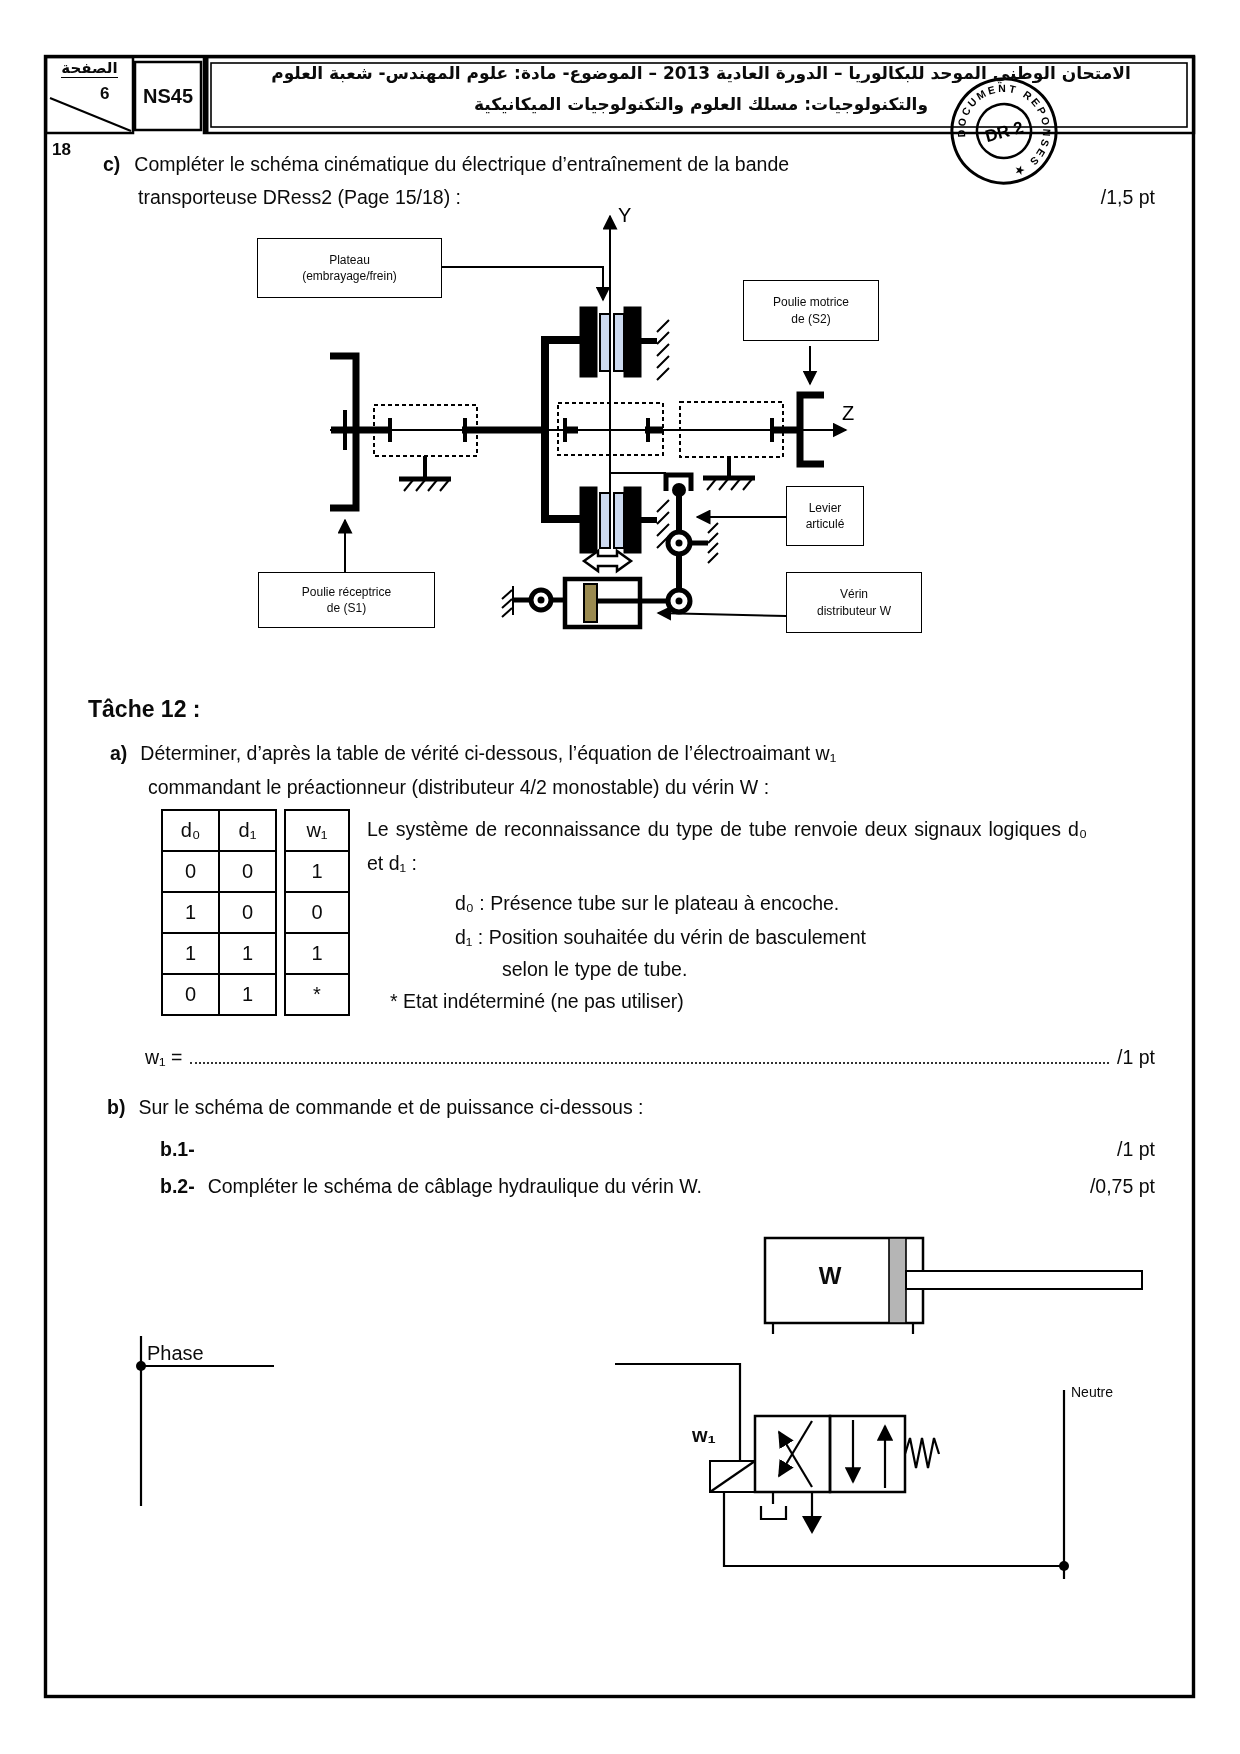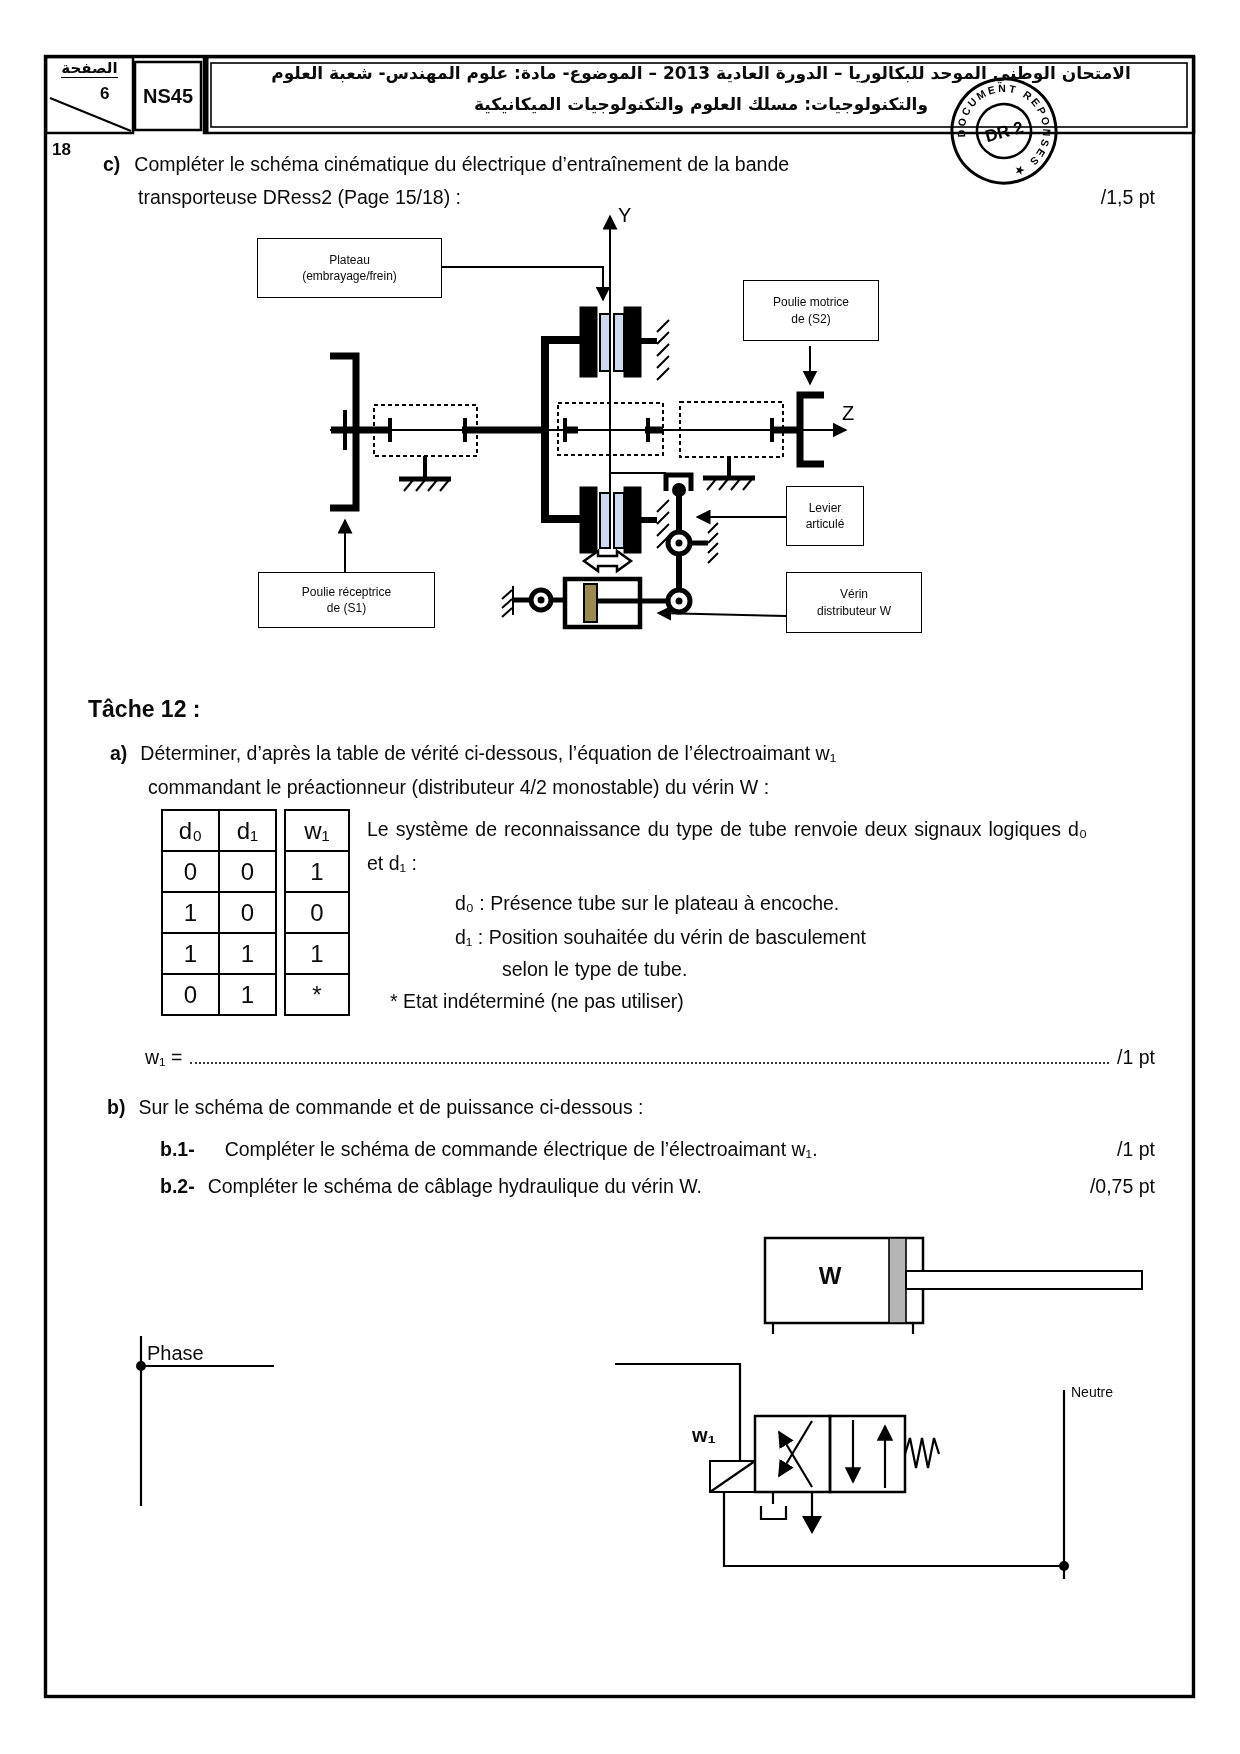--- a/index.html
+++ b/index.html
@@ -20,21 +20,21 @@
   .row{display:flex;align-items:baseline;}
   .pts{margin-left:auto;white-space:nowrap;}
   .lblbox{position:absolute;border:1.6px solid #000;background:#fff;display:flex;
           flex-direction:column;align-items:center;justify-content:center;
           font-size:12px;line-height:1.35;text-align:center;}
   .ar{direction:rtl;font-family:"DejaVu Sans",sans-serif;font-weight:700;text-align:center;}
   .leader{flex:1;border-bottom:2px dotted #333;margin:0 8px 4px 8px;height:14px;}
   .truth{position:absolute;left:161px;top:809px;display:flex;gap:7px;}
   table.tt{border-collapse:collapse;background:#fff;}
   table.tt th,table.tt td{border:2.6px solid #000;width:55px;height:39px;
-     text-align:center;vertical-align:middle;font-size:24px;font-weight:400;padding:0;}
+     text-align:center;vertical-align:middle;font-size:20px;font-weight:400;padding:0;}
   table.tt th{font-weight:400;}
   table.t2 th,table.t2 td{width:62px;}
   .stamp-ring{font-size:10.5px;font-weight:700;letter-spacing:2.5px;fill:#000;stroke:none;
      font-family:"Liberation Sans",sans-serif;}
   .stamp-code{font-size:17px;font-weight:700;fill:#000;stroke:none;text-anchor:middle;
      dominant-baseline:central;font-family:"Liberation Sans",sans-serif;}
   .svgtxt{font-size:20px;fill:#000;stroke:none;font-family:"Liberation Sans",sans-serif;}
 </style>
 </head>
 <body>
@@ -286,21 +286,20 @@
     <span class="leader"></span>
     <span>/1 pt</span>
   </div>
 
   <div class="t row" style="left:107px;top:1096px;gap:13px;">
     <span class="b">b)</span>
     <span>Sur le schéma de commande et de puissance ci-dessous :</span>
   </div>
   <div class="t row" style="left:160px;top:1138px;width:995px;gap:30px;">
     <span class="b">b.1-</span>
-    <span>Compléter le schéma de commande électrique de l’électroaimant w₁.</span>
     <span class="pts">/1 pt</span>
   </div>
   <div class="t row" style="left:160px;top:1175px;width:995px;gap:13px;">
     <span class="b">b.2-</span>
     <span>Compléter le schéma de câblage hydraulique du vérin W.</span>
     <span class="pts">/0,75 pt</span>
   </div>
 
   <div class="t b" style="left:770px;top:1262px;width:120px;text-align:center;font-size:24px;">W</div>
   <div class="t" style="left:147px;top:1342px;font-size:20px;">Phase</div>

